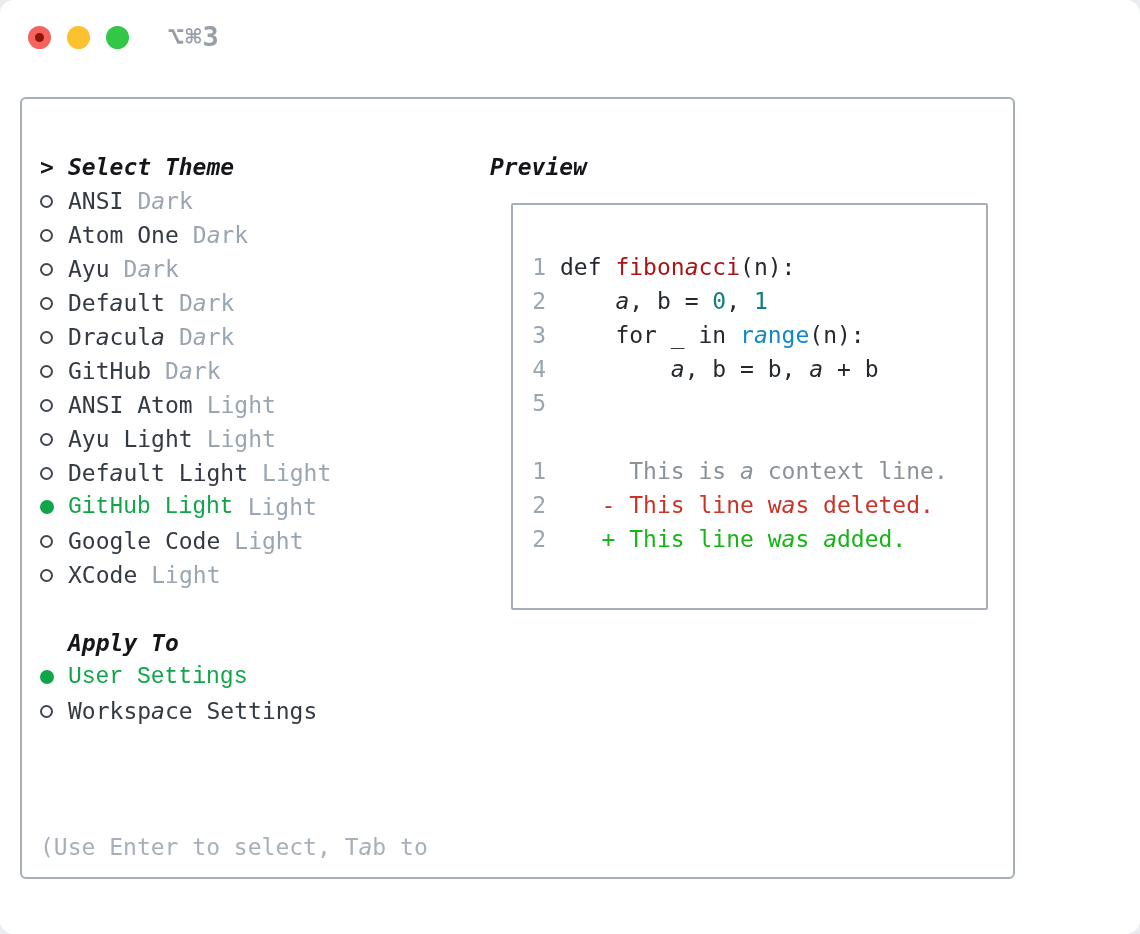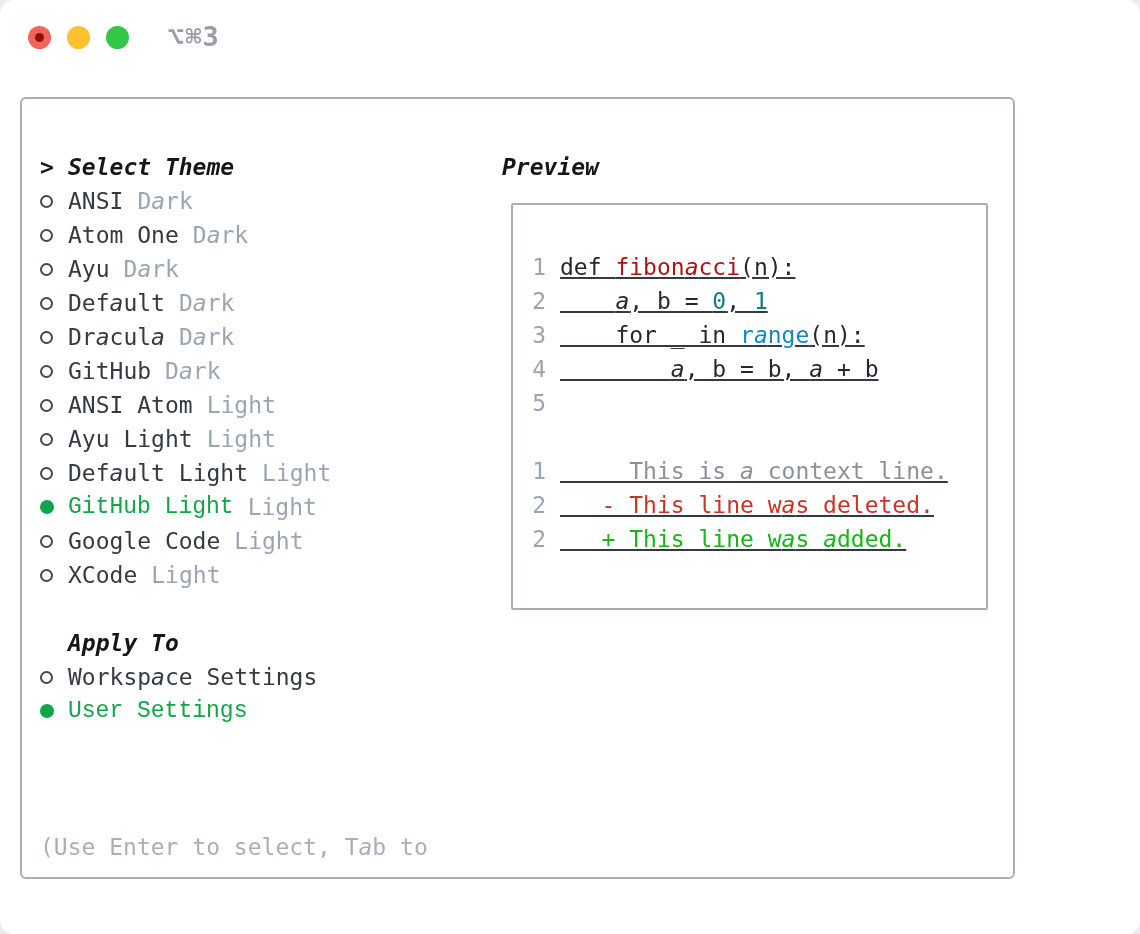--- a/index.html
+++ b/index.html
@@ -43,29 +43,29 @@
   .dot-filled{width:14px;height:14px;background:var(--green);border-radius:50%;}
   .cursor{font-weight:bold;color:var(--header);}
   .hdr{font-weight:bold;color:var(--header);font-style:italic;}
   .name{color:var(--text);}
   .row.selected .name{color:var(--green);font-family:Liberation Mono, monospace;}
   .tag{color:var(--tag);margin-left:14px;}
   .theme-list{position:absolute;left:18px;top:51px;}
   .apply-block{position:absolute;left:18px;top:527px;}
   .hint{position:absolute;left:18px;top:663px;line-height:34px;color:var(--hint);white-space:pre;}
   
-  .preview-header{position:absolute;left:480px;top:51px;}
+  .preview-header{position:absolute;left:468px;top:51px;}
   .preview-box{
     position:absolute;left:489px;top:104px;width:477px;height:407px;
     border:2px solid var(--border);border-radius:2px;
     box-sizing:border-box;padding-top:45px;overflow:hidden;
   }
   .code-row{display:flex;align-items:center;height:34px;white-space:pre;padding-left:19px;}
   .lnum{width:14px;flex:none;text-align:right;color:var(--line_number);}
-  .ctext{margin-left:14px;text-decoration:underline;}
+  .ctext{margin-left:14px;}
   .c-code{color:var(--code);}
   .c-func{color:var(--func);}
   .c-number{color:var(--number);}
   .c-builtin{color:var(--builtin);}
   .c-context{color:var(--context);}
   .c-deleted{color:var(--deleted);}
   .c-added{color:var(--added);}
   .qa{font-style:italic;}
 </style>
 </head>
@@ -211,31 +211,31 @@
     <span class="ctext"><span class="c-added">   + This line w<i class="qa">a</i>s <i class="qa">a</i>dded.</span></span>
   </div>
 </div>
 
     <div class="apply-block">
       <div class="row">
         <span class="marker"></span>
         <span class="hdr">Apply To</span>
       </div>
 
-  <div class="row">
-    <span class="marker"><span class="marker-dot dot-open"></span></span>
-    <span class="name">Worksp<i class="qa">a</i>ce Settings</span>
-    
-  </div>
-
   <div class="row selected">
     <span class="marker"><span class="marker-dot dot-filled"></span></span>
     <span class="name">User Settings</span>
     
   </div>
+
+  <div class="row">
+    <span class="marker"><span class="marker-dot dot-open"></span></span>
+    <span class="name">Worksp<i class="qa">a</i>ce Settings</span>
+    
+  </div>
 </div>
 
     <div class="hint">
       <div>(Use Enter to select, T<i class="qa">a</i>b to</div>
       <div>chnge focus)</div>
     </div>
 
   </div>
 </div>
 

